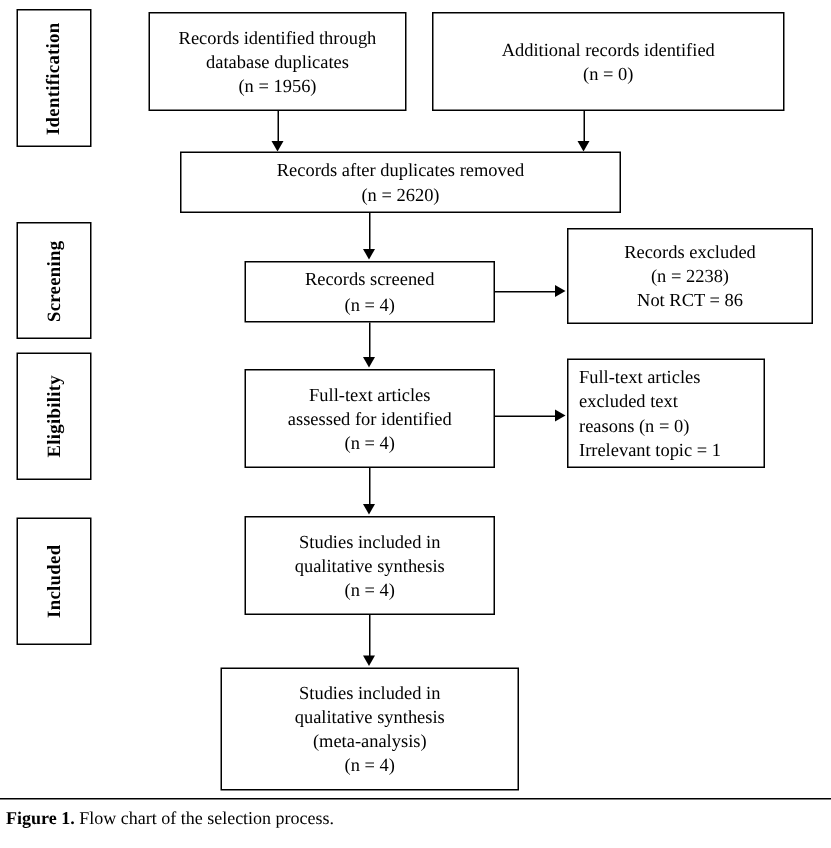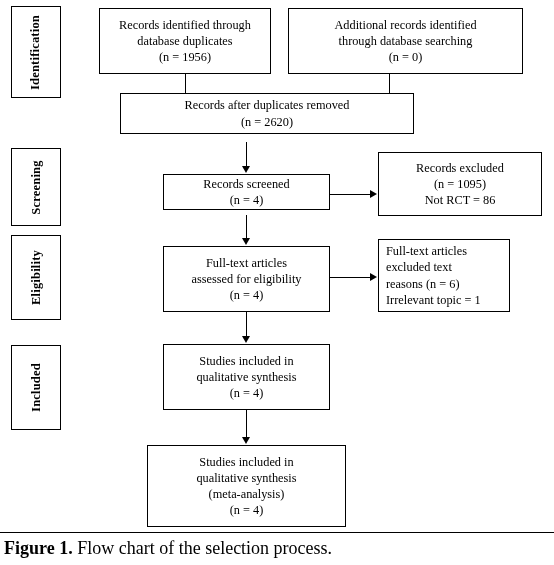--- a/index.html
+++ b/index.html
@@ -93,21 +93,21 @@
 
   
   .rule {
     position: absolute;
     left: 0;
     height: 1px;
     background: #000000;
   }
   .caption {
     position: absolute;
-    font-size: 18px;
+    font-size: 12px;
     line-height: 1.2;
     white-space: nowrap;
     color: #000000;
   }
   .caption b { font-weight: bold; }
 </style>
 </head>
 <body>
 
 <div id="page">
@@ -129,65 +129,64 @@
   </div>
 
   <div class="box" style="left:99px; top:8px; width:172px; height:66px;">
     <span class="ln">Records identified through</span>
     <span class="ln">database duplicates</span>
     <span class="ln">(n = 1956)</span>
   </div>
 
   <div class="box" style="left:288px; top:8px; width:235px; height:66px;">
     <span class="ln">Additional records identified</span>
-    <span class="ln">through database searching</span>
     <span class="ln">(n = 0)</span>
   </div>
 
   <div class="vline" style="left:185px; top:74px; height:22px;"></div>
   <div class="arrow-down" style="left:181px; top:94px;"></div>
 
   <div class="vline" style="left:389px; top:74px; height:22px;"></div>
   <div class="arrow-down" style="left:385px; top:94px;"></div>
 
-  <div class="box" style="left:120px; top:93px; width:294px; height:41px;">
+  <div class="box" style="left:120px; top:101px; width:294px; height:41px;">
     <span class="ln">Records after duplicates removed</span>
     <span class="ln">(n = 2620)</span>
   </div>
 
   <div class="vline" style="left:246px; top:142px; height:25px;"></div>
   <div class="arrow-down" style="left:242px; top:166px;"></div>
 
-  <div class="box" style="left:163px; top:174px; width:167px; height:36px;">
+  <div class="box" style="left:163px; top:174px; width:167px; height:41px;">
     <span class="ln">Records screened</span>
     <span class="ln">(n = 4)</span>
   </div>
 
   <div class="box" style="left:378px; top:144px; width:164px; height:64px;margin-top:8px;">
     <span class="ln">Records excluded</span>
-    <span class="ln">(n = 1095)</span>
+    <span class="ln">(n = 2238)</span>
     <span class="ln">Not RCT = 86</span>
   </div>
 
   <div class="hline" style="left:330px; top:194px; width:41px;"></div>
   <div class="arrow-right" style="left:370px; top:190px;"></div>
 
   <div class="vline" style="left:246px; top:215px; height:24px;"></div>
   <div class="arrow-down" style="left:242px; top:238px;"></div>
 
   <div class="box" style="left:163px; top:246px; width:167px; height:66px;">
     <span class="ln">Full-text articles</span>
-    <span class="ln">assessed for eligibility</span>
+    <span class="ln">assessed for identified</span>
     <span class="ln">(n = 4)</span>
   </div>
 
   <div class="box left-align" style="left:378px; top:239px; width:132px; height:73px;">
     <span class="ln">Full-text articles</span>
     <span class="ln">excluded text</span>
-    <span class="ln">reasons (n = 6)</span>
+    <span class="ln">reasons (n = 0)</span>
     <span class="ln">Irrelevant topic = 1</span>
   </div>
 
   <div class="hline" style="left:330px; top:277px; width:41px;"></div>
   <div class="arrow-right" style="left:370px; top:273px;"></div>
 
   <div class="vline" style="left:246px; top:312px; height:25px;"></div>
   <div class="arrow-down" style="left:242px; top:336px;"></div>
 
   <div class="box" style="left:163px; top:344px; width:167px; height:66px;">

